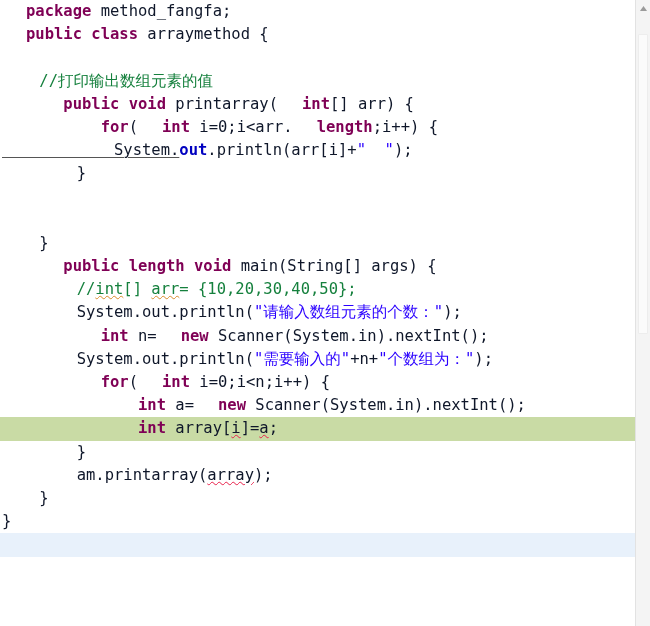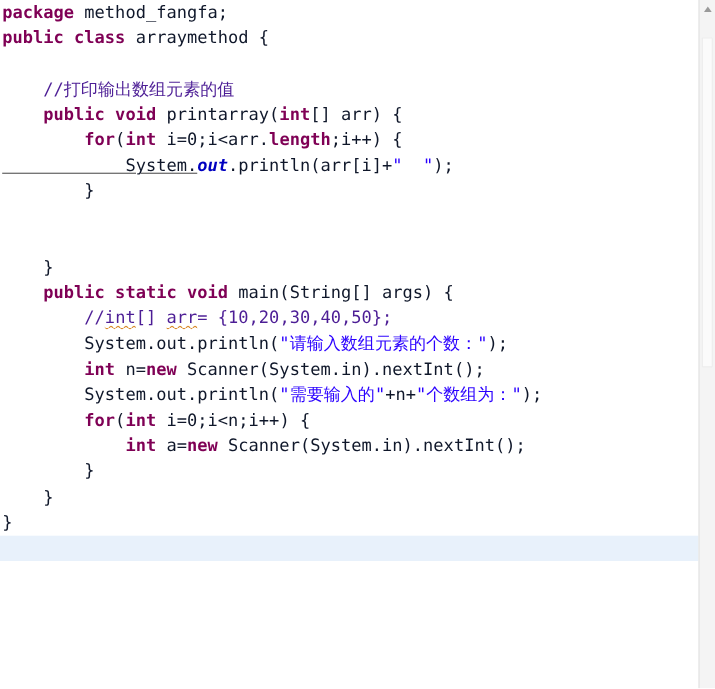--- a/index.html
+++ b/index.html
@@ -33,24 +33,24 @@
     padding-left: 2px;
     letter-spacing: 0px;
   }
   .code-line.highlighted {
     background: #c9dba5;
   }
   .code-line.blank-band {
     background: #e8f1fb;
   }
   
-  .kw      { color: #7f0055; font-weight: bold; }
-  .cmt     { color: #4c1d95; }
+  .kw      { color: #7f0055; font-weight: bold; margin-left: 24px; }
+  .cmt     { color: #15803d; }
   .str     { color: #2a00ff; }
-  .fld     { color: #0000c0; font-weight: bold; font-style: italic; }
+  .fld     { color: #0000c0; font-weight: bold; }
   .plain   { color: #0f172a; }
   
   .sq-red {
     text-decoration: underline;
     text-decoration-style: wavy;
     text-decoration-color: #e8204a;
     text-decoration-thickness: 1px;
     text-underline-offset: 1px;
   }
   .sq-orange {
@@ -109,28 +109,30 @@
       <div class="code-line"><span class="kw">public class</span><span class="plain"> arraymethod {</span></div>
       <div class="code-line">&nbsp;</div>
       <div class="code-line"><span class="cmt">    //打印输出数组元素的值</span></div>
       <div class="code-line"><span class="plain">    </span><span class="kw">public void</span><span class="plain"> printarray(</span><span class="kw">int</span><span class="plain">[] arr) {</span></div>
       <div class="code-line"><span class="plain">        </span><span class="kw">for</span><span class="plain">(</span><span class="kw">int</span><span class="plain"> i=0;i&lt;arr.</span><span class="kw">length</span><span class="plain">;i++) {</span></div>
       <div class="code-line"><span class="plain ul-plain">            System.</span><span class="fld">out</span><span class="plain">.println(arr[i]+</span><span class="str">"  "</span><span class="plain">);</span></div>
       <div class="code-line"><span class="plain">        }</span></div>
       <div class="code-line">&nbsp;</div>
       <div class="code-line">&nbsp;</div>
       <div class="code-line"><span class="plain">    }</span></div>
-      <div class="code-line"><span class="plain">    </span><span class="kw">public static void</span><span class="plain"> main(String[] args) {</span></div>
+      <div class="code-line"><span class="plain">    </span><span class="kw">public length void</span><span class="plain"> main(String[] args) {</span></div>
       <div class="code-line"><span class="cmt">        //</span><span class="cmt sq-orange">int</span><span class="cmt">[] </span><span class="cmt sq-orange">arr</span><span class="cmt">= {10,20,30,40,50};</span></div>
       <div class="code-line"><span class="plain">        System.out.println(</span><span class="str">"请输入数组元素的个数："</span><span class="plain">);</span></div>
       <div class="code-line"><span class="plain">        </span><span class="kw">int</span><span class="plain"> n=</span><span class="kw">new</span><span class="plain"> Scanner(System.in).nextInt();</span></div>
       <div class="code-line"><span class="plain">        System.out.println(</span><span class="str">"需要输入的"</span><span class="plain">+n+</span><span class="str">"个数组为："</span><span class="plain">);</span></div>
       <div class="code-line"><span class="plain">        </span><span class="kw">for</span><span class="plain">(</span><span class="kw">int</span><span class="plain"> i=0;i&lt;n;i++) {</span></div>
       <div class="code-line"><span class="plain">            </span><span class="kw">int</span><span class="plain"> a=</span><span class="kw">new</span><span class="plain"> Scanner(System.in).nextInt();</span></div>
+      <div class="code-line highlighted"><span class="plain">            </span><span class="kw">int</span><span class="plain"> array[</span><span class="plain sq-red">i</span><span class="plain">]=</span><span class="plain sq-red">a</span><span class="plain">;</span></div>
       <div class="code-line"><span class="plain">        }</span></div>
+      <div class="code-line"><span class="plain">        am.printarray(</span><span class="plain sq-red">array</span><span class="plain">);</span></div>
       <div class="code-line"><span class="plain">    }</span></div>
       <div class="code-line"><span class="plain">}</span></div>
       <div class="code-line blank-band">&nbsp;</div>
     </div>
 
   <div id="vscrollbar">
     <div id="scroll-up-button">
       <svg width="9" height="7" viewBox="0 0 9 7">
         <polygon points="4.5,1 8,6 1,6" fill="#9a9a9a"></polygon>
       </svg>

